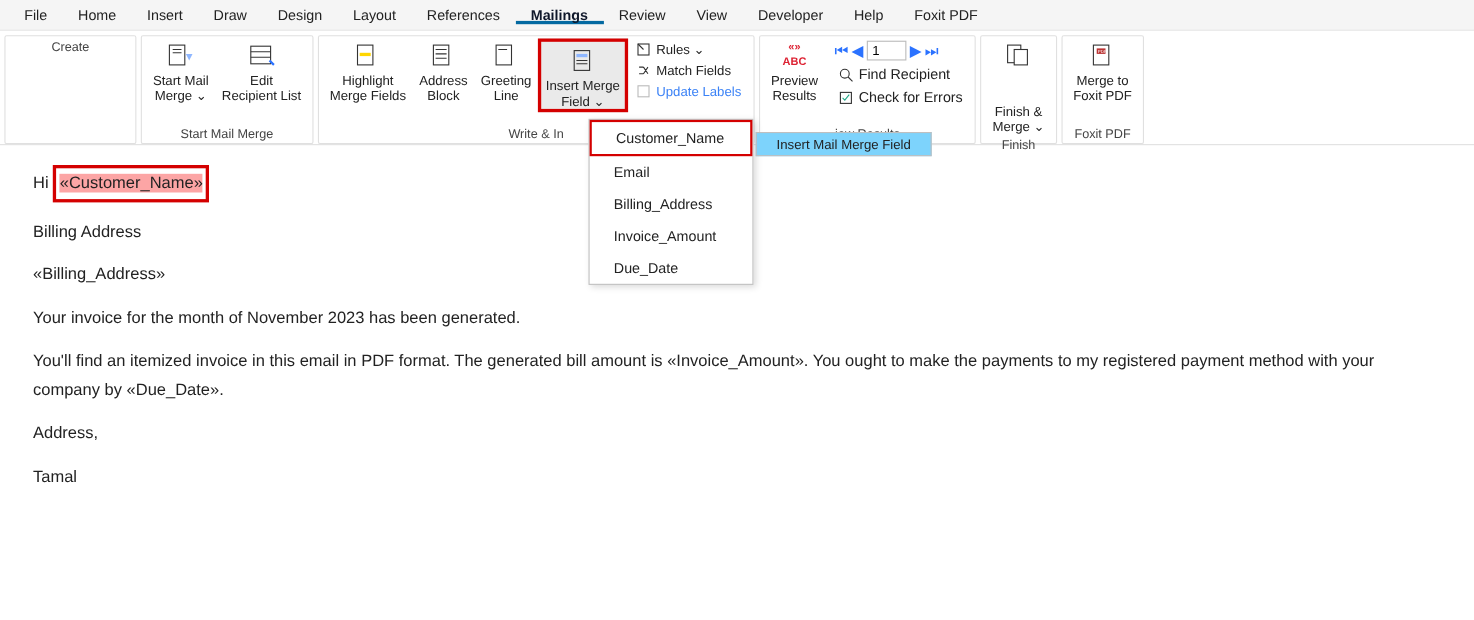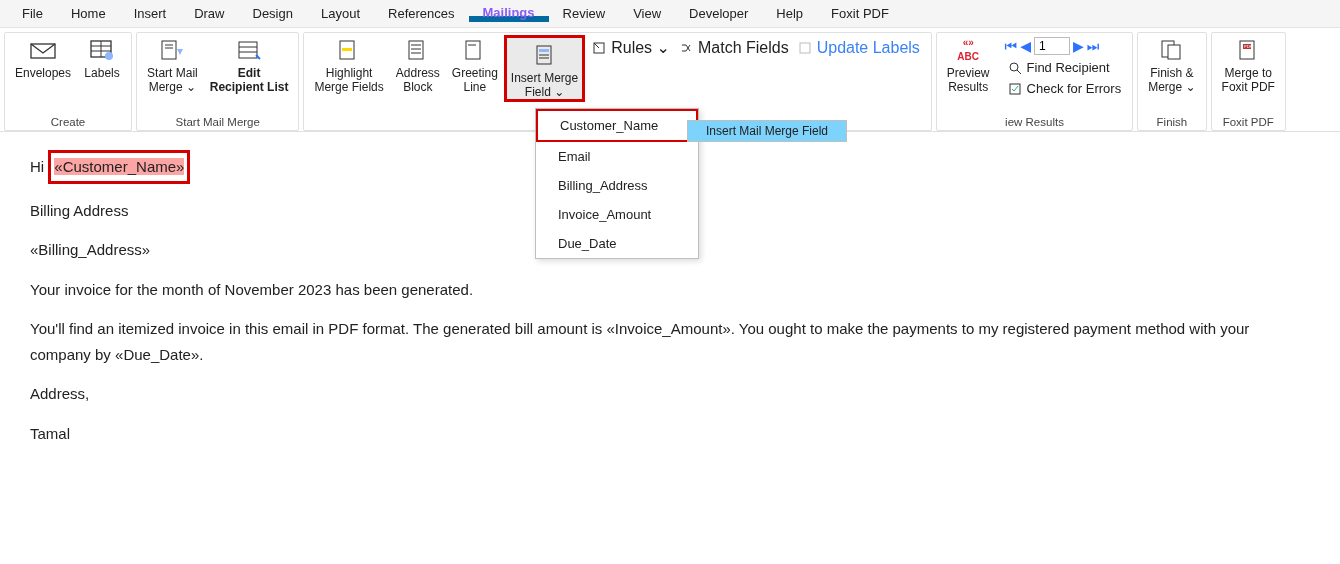--- a/index.html
+++ b/index.html
@@ -21,22 +21,22 @@
   }
   .tab {
     padding: 4px 14px;
     cursor: pointer;
     color: #222;
     height: 16px;
     display: flex;
     align-items: center;
   }
   .tab.active {
-    color: #8b5cf6;
-    border-bottom: 6px solid #0369a1;
+    color: #0f172a;
+    border-bottom: 3px solid #0369a1;
     font-weight: 600;
     padding-bottom: 1px;
   }
   .ribbon {
     display: flex;
     background: #fff;
     border-bottom: 1px solid #e0e0e0;
     height: 104px;
     position: relative;
   }
@@ -70,22 +70,22 @@
     font-size: 12px;
     line-height: 14px;
     cursor: pointer;
   }
   .rbtn .ico {
     width: 26px; height: 26px;
     display: flex; align-items:center; justify-content:center;
     margin-bottom: 3px;
   }
   .small-stack {
-    display:flex; flex-direction:row; gap:3px; padding:2px 4px;
-    font-size:16px;
+    display:flex; flex-direction:column; gap:3px; padding:2px 4px;
+    font-size:12px;
   }
   .small-item { display:flex; align-items:center; gap:5px; cursor:pointer; padding:1px 3px; white-space:nowrap;}
   .small-item.disabled { color:#3b82f6; cursor:default; }
   .sep { width:1px; background:#e0e0e0; margin:4px 2px; }
   .red-box { border:3px solid #d40000; }
   .highlight-sel { background:#fca5a5; }
   .dropdown {
     position: absolute;
     background:#fff;
     border:1px solid #bfbfbf;
@@ -131,43 +131,20 @@
   <div class="tab">Review</div>
   <div class="tab">View</div>
   <div class="tab">Developer</div>
   <div class="tab">Help</div>
   <div class="tab">Foxit PDF</div>
 </div>
 
 <div class="ribbon">
 
   <div class="group" style="min-width:120px;">
-    <div class="group-row">
-      <div class="rbtn">
-        <span class="ico">
-          <svg width="26" height="20" viewBox="0 0 26 20">
-              <rect x="1" y="4" width="24" height="14" fill="none" stroke="#333" stroke-width="1.3"></rect>
-              <path d="M1 4 L13 13 L25 4" fill="none" stroke="#333" stroke-width="1.3"></path>
-            </svg>
-        </span>
-        <span>Envelopes</span>
-      </div>
-      <div class="rbtn">
-        <span class="ico">
-          <svg width="26" height="22" viewBox="0 0 26 22">
-              <rect x="2" y="2" width="20" height="16" fill="none" stroke="#333" stroke-width="1.3"></rect>
-              <line x1="2" y1="7" x2="22" y2="7" stroke="#333"></line>
-              <line x1="2" y1="12" x2="22" y2="12" stroke="#333"></line>
-              <line x1="12" y1="2" x2="12" y2="18" stroke="#333"></line>
-              <circle cx="20" cy="17" r="4" fill="#8fb7ff"></circle>
-            </svg>
-        </span>
-        <span>Labels</span>
-      </div>
-    </div>
     <div class="group-label">Create</div>
   </div>
 
   <div class="group">
     <div class="group-row">
       <div class="rbtn">
         <span class="ico">
           <svg width="26" height="22" viewBox="0 0 26 22">
               <rect x="3" y="2" width="14" height="18" fill="none" stroke="#333"></rect>
               <line x1="6" y1="6" x2="14" y2="6" stroke="#333"></line>
@@ -180,21 +157,21 @@
       </div>
       <div class="rbtn">
         <span class="ico">
           <svg width="26" height="22" viewBox="0 0 26 22">
               <rect x="3" y="3" width="18" height="16" fill="none" stroke="#333"></rect>
               <line x1="3" y1="8" x2="21" y2="8" stroke="#333"></line>
               <line x1="3" y1="13" x2="21" y2="13" stroke="#333"></line>
               <path d="M20 16 L24 20" stroke="#2b72ff" stroke-width="2"></path>
             </svg>
         </span>
-        <span style="white-space:pre-line;font-weight:bold;">Edit
+        <span style="white-space:pre-line;">Edit
 Recipient List</span>
       </div>
     </div>
     <div class="group-label">Start Mail Merge</div>
   </div>
 
   <div class="group" style="position:relative;">
     <div class="group-row">
       <div class="rbtn">
         <span class="ico">
@@ -312,21 +289,21 @@
 
   <div class="group">
     <div class="group-row">
       <div class="rbtn">
         <span class="ico">
           <svg width="26" height="22" viewBox="0 0 26 22">
               <rect x="3" y="2" width="12" height="16" fill="none" stroke="#333"></rect>
               <rect x="9" y="6" width="12" height="14" fill="#fff" stroke="#333"></rect>
             </svg>
         </span>
-        <span style="white-space:pre-line;">Finish &amp;
+        <span style="white-space:pre-line;margin-top:28px;">Finish &amp;
 Merge ⌄</span>
       </div>
     </div>
     <div class="group-label">Finish</div>
   </div>
 
   <div class="group">
     <div class="group-row">
       <div class="rbtn">
         <span class="ico">
@@ -336,21 +313,21 @@
               <text x="9" y="9" font-size="4" fill="#fff">PDF</text>
             </svg>
         </span>
         <span style="white-space:pre-line;">Merge to
 Foxit PDF</span>
       </div>
     </div>
     <div class="group-label">Foxit PDF</div>
   </div>
 
-  <div class="dropdown" style="left:535px; top:80px; width:164px;">
+  <div class="dropdown" style="left:535px; top:80px; width:150px;">
     <div class="dropdown-item red-box" style="border-width:2px;">Customer_Name</div>
     <div class="dropdown-item">Email</div>
     <div class="dropdown-item">Billing_Address</div>
     <div class="dropdown-item">Invoice_Amount</div>
     <div class="dropdown-item">Due_Date</div>
   </div>
   <div class="tooltip" style="left:687px; top:92px;">Insert Mail Merge Field</div>
 
 </div>
 

